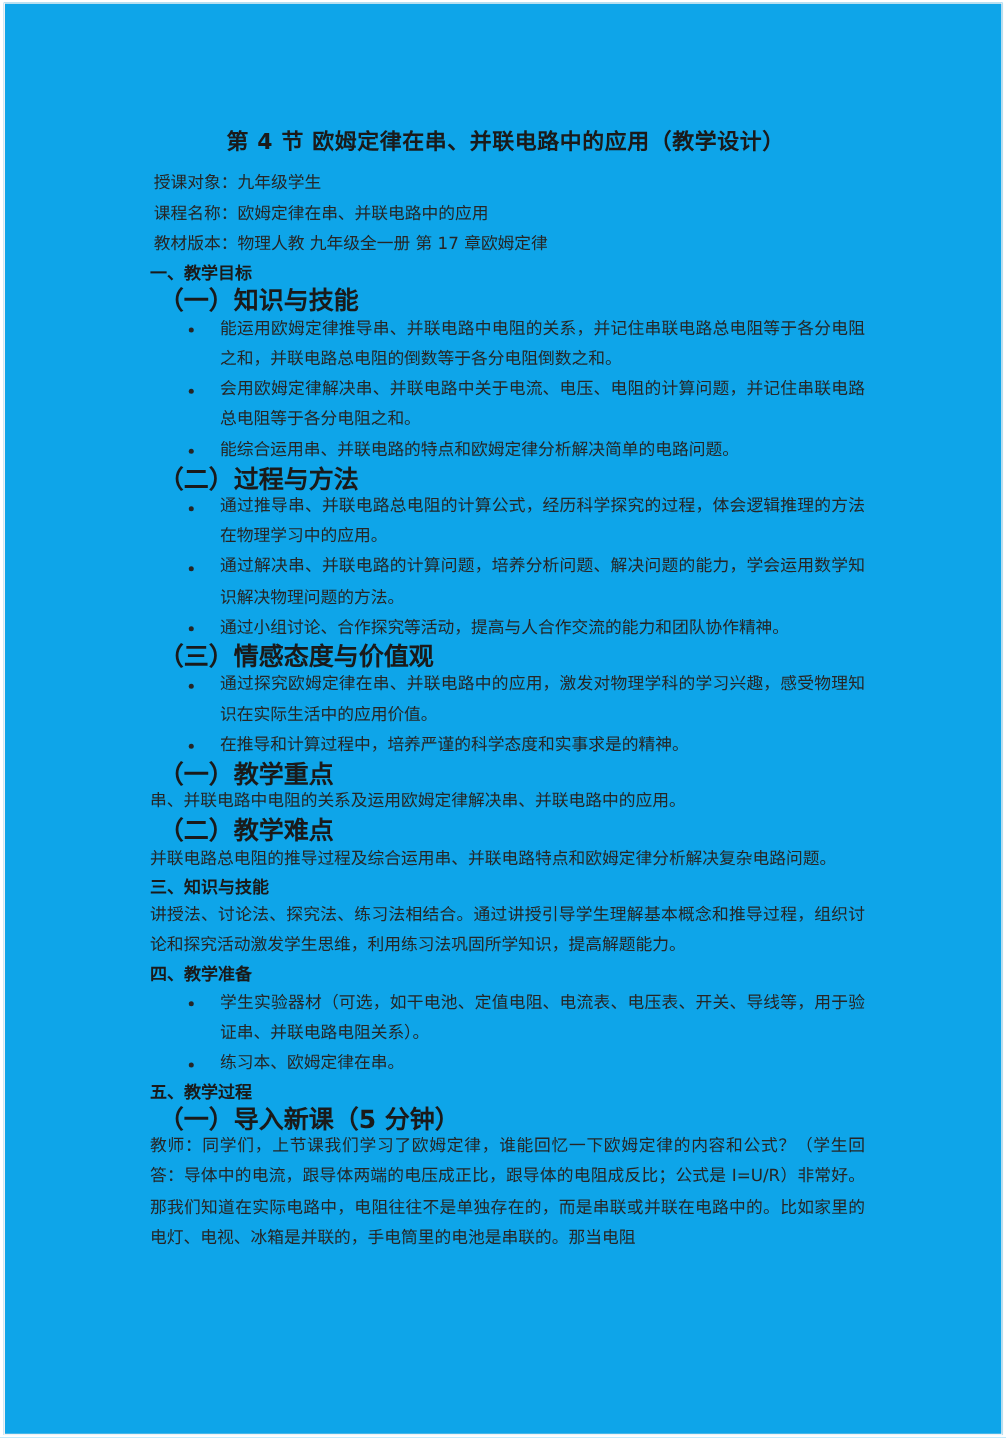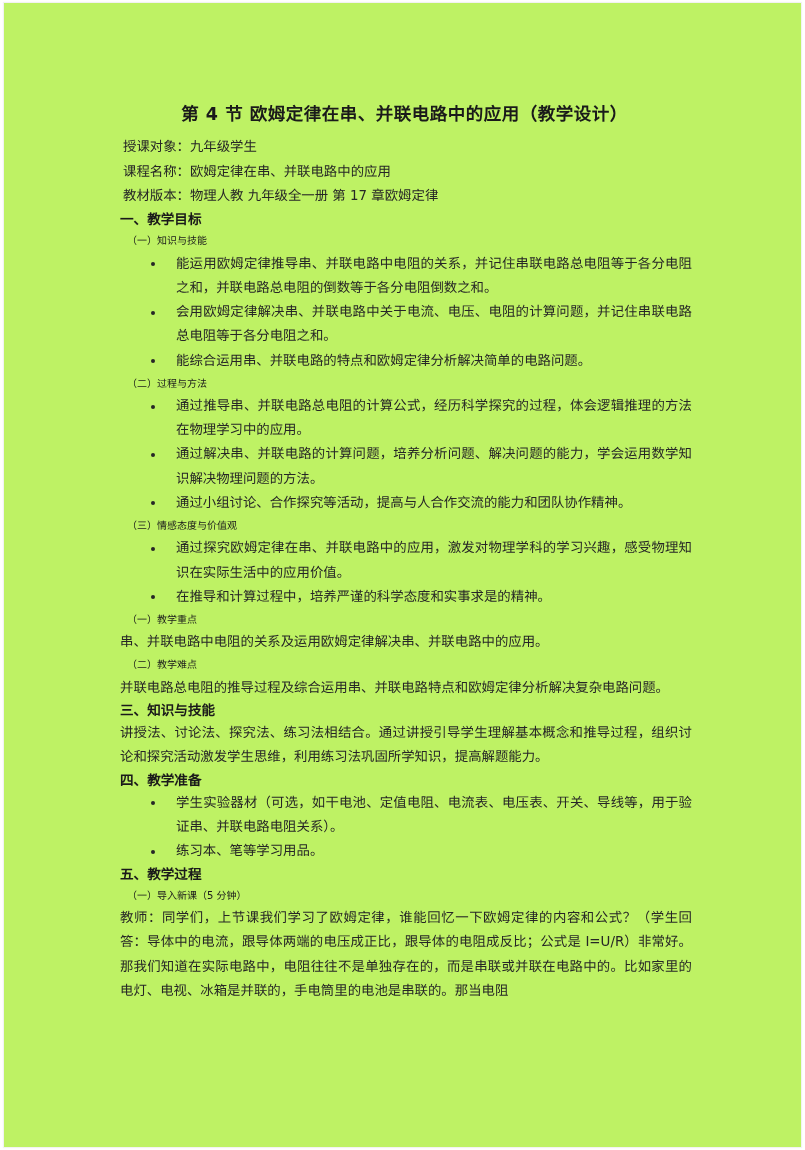--- a/index.html
+++ b/index.html
@@ -15,21 +15,21 @@
     color: #262626;
     overflow: hidden;
     position: relative;
   }
   .page-sheet {
     position: absolute;
     left: 3px;
     top: 2px;
     width: 799px;
     height: 1146px;
-    background: #bef264;
+    background: #0ea5e9;
     border: 1px solid #f2f2f2;
     box-sizing: border-box;
     box-shadow: 0 0 1px rgba(0,0,0,0.06);
   }
   .page-body {
     position: absolute;
     left: 113px;
     top: 98px;
     width: 575px;
   }
@@ -52,22 +52,22 @@
   }
   .h1 {
     font-size: 13.6px;
     font-weight: bold;
     line-height: 21.3px;
     margin: 0;
     padding-left: 3px;
     color: #1a1a1a;
   }
   .h2 {
-    font-size: 10px;
-    font-weight: normal;
+    font-size: 20px;
+    font-weight: bold;
     line-height: 21.3px;
     margin: 0;
     padding-left: 10px;
     color: #1a1a1a;
   }
   .para {
     font-size: 13.4px;
     line-height: 24.2px;
     margin: 0;
     padding-left: 3px;
@@ -150,21 +150,21 @@
 
     <section>
       <h2 class="h1">三、知识与技能</h2>
       <p class="para">讲授法、讨论法、探究法、练习法相结合。通过讲授引导学生理解基本概念和推导过程，组织讨论和探究活动激发学生思维，利用练习法巩固所学知识，提高解题能力。</p>
     </section>
 
     <section>
       <h2 class="h1">四、教学准备</h2>
       <ul class="bullets">
         <li>学生实验器材（可选，如干电池、定值电阻、电流表、电压表、开关、导线等，用于验证串、并联电路电阻关系）。</li>
-        <li>练习本、笔等学习用品。</li>
+        <li>练习本、欧姆定律在串。</li>
       </ul>
     </section>
 
     <section>
       <h2 class="h1">五、教学过程</h2>
       <h3 class="h2">（一）导入新课（5 分钟）</h3>
       <p class="para">教师：同学们，上节课我们学习了欧姆定律，谁能回忆一下欧姆定律的内容和公式？（学生回答：导体中的电流，跟导体两端的电压成正比，跟导体的电阻成反比；公式是 I=U/R）非常好。那我们知道在实际电路中，电阻往往不是单独存在的，而是串联或并联在电路中的。比如家里的电灯、电视、冰箱是并联的，手电筒里的电池是串联的。那当电阻</p>
     </section>
 
   </div>

